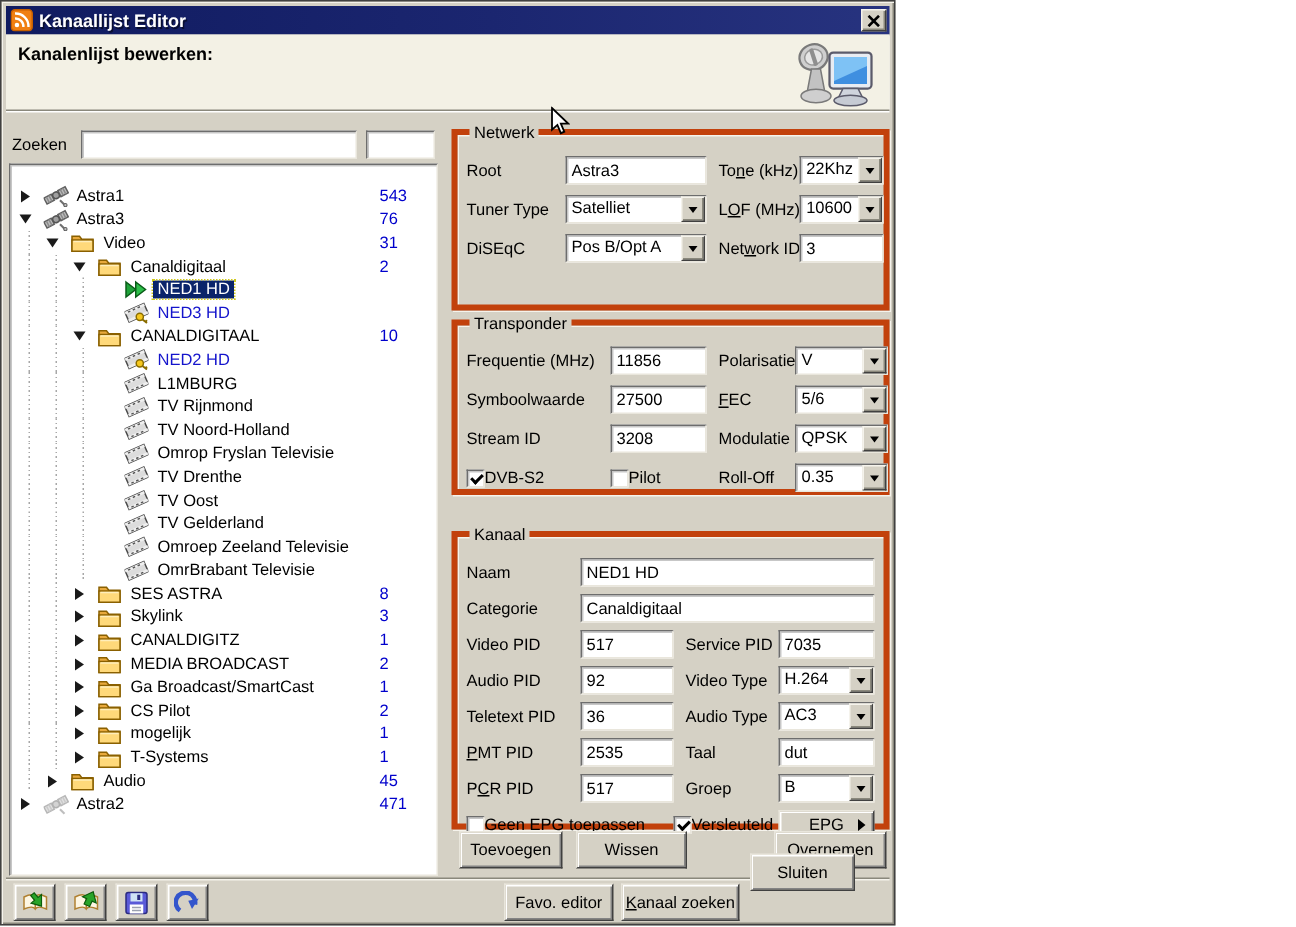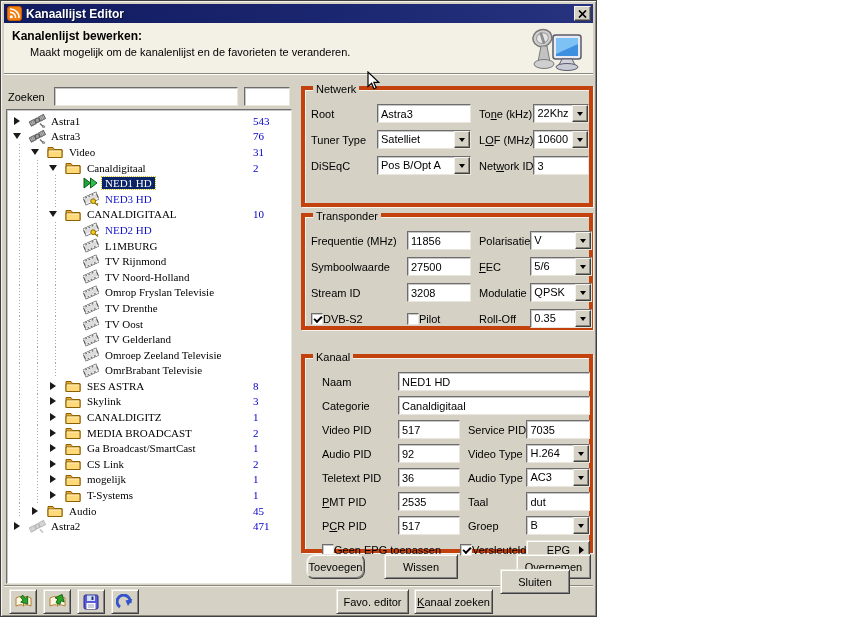--- a/index.html
+++ b/index.html
@@ -24,21 +24,21 @@
   .header-icon { position:absolute; right:10px; top:3px; }
   
   .search-label { position:absolute; left:7px; top:90px; font-size:11px; }
   .tb { background:#fff; border:1px solid; border-color:#6d6d6d #e9e6dc #e9e6dc #6d6d6d;
         box-shadow: inset 1px 1px 0 rgba(0,0,0,.22); font-family:"Liberation Sans",sans-serif;
         font-size:11px; padding:1px 3px; height:19px; color:#000; outline:none; }
   .search-input { position:absolute; left:53px; top:86px; width:184px; }
   .search-aux { position:absolute; left:243px; top:86px; width:46px; }
   .tree { position:absolute; left:5px; top:108px; width:286px; height:475px; background:#fff;
           border:1px solid; border-color:#6d6d6d #e9e6dc #e9e6dc #6d6d6d;
-          box-shadow: inset 1px 1px 0 rgba(0,0,0,.22); overflow:hidden; padding-top:3px;font-family:Liberation Serif, serif; }
+          box-shadow: inset 1px 1px 0 rgba(0,0,0,.22); overflow:hidden; padding-top:13px; }
   .trow { position:relative; display:flex; align-items:center; height:15.6px; padding-left:4px; font-size:11px; white-space:nowrap; }
   .guide { width:18px; align-self:stretch; position:relative; flex:0 0 auto; }
   .guide::before { content:''; position:absolute; left:8px; top:0; bottom:0; width:1px;
                    background-image:repeating-linear-gradient(to bottom,#a8a8a8 0 1px,transparent 1px 3px); }
   .exp { width:18px; flex:0 0 auto; display:flex; align-items:center; }
   .exp.closed::before { content:''; border-left:6px solid #1a1a1a; border-top:4px solid transparent; border-bottom:4px solid transparent; margin-left:3px; }
   .exp.open::before { content:''; border-top:6px solid #1a1a1a; border-left:4px solid transparent; border-right:4px solid transparent; margin-left:2px; }
   .ticon { width:19px; flex:0 0 auto; display:flex; align-items:center; }
   .tlabel { padding:0 3px; color:#000; }
   .tlabel.blue { color:#1414cc; }
@@ -47,21 +47,21 @@
   
   .gb { position:absolute; left:300px; width:292px; border:4px solid #c2410c;
         box-shadow: inset 1px 1px 0 #f5f3ec, 1px 1px 0 #f5f3ec; padding:14px 6px 6px 6px; }
   .gb-legend { position:absolute; top:-7px; left:8px; background:#d5d1c5; padding:0 3px; font-size:11px; }
   .gb-netwerk { top:85px; height:121px; }
   .gb-transponder { top:212px; height:117px; }
   .gb-kanaal { top:353px; height:199px; }
   .grid { display:grid; align-items:center; row-gap:7px; font-size:11px; }
   .g-net { grid-template-columns:66px 94px 1fr 56px; }
   .g-tra { grid-template-columns:96px 64px 1fr 62px; }
-  .g-kan { grid-template-columns:76px 62px 1fr 64px; row-gap:5px;margin-left:11px; }
+  .g-kan { grid-template-columns:76px 62px 1fr 64px; row-gap:5px; }
   .lbl { font-size:11px; white-space:nowrap; }
   .lbl2 { padding-left:8px; }
   .span3 { grid-column:2 / 5; }
   .dd { display:flex; background:#fff; border:1px solid; border-color:#6d6d6d #e9e6dc #e9e6dc #6d6d6d;
         box-shadow: inset 1px 1px 0 rgba(0,0,0,.22); height:19px; }
   .dd-val { flex:1; font-size:11px; padding:2px 3px; white-space:nowrap; overflow:hidden; }
   .dd-btn { width:16px; flex:0 0 auto; background:#d5d1c5; border:1px solid;
             border-color:#f5f3ec #404040 #404040 #f5f3ec; box-shadow: inset -1px -1px 0 #8a887c;
             display:flex; align-items:center; justify-content:center; }
   .dd-btn::before { content:''; border-top:4px solid #000; border-left:3.5px solid transparent; border-right:3.5px solid transparent; }
@@ -69,21 +69,21 @@
   .chk { width:12px; height:12px; background:#fff; border:1px solid; border-color:#6d6d6d #e9e6dc #e9e6dc #6d6d6d;
          box-shadow: inset 1px 1px 0 rgba(0,0,0,.22); position:relative; flex:0 0 auto; }
   .chk.checked::after { content:''; position:absolute; left:1.5px; top:2px; width:6px; height:3px;
          border-left:2px solid #000; border-bottom:2px solid #000; transform:rotate(-45deg); }
   .btn { background:#d5d1c5; border:1px solid; border-color:#e9e6dc #404040 #404040 #e9e6dc;
          box-shadow: inset 1px 1px 0 #fff, inset -1px -1px 0 #848484; font-size:11px; color:#000;
          display:flex; align-items:center; justify-content:center; font-family:"Liberation Sans",sans-serif; }
   .epg-btn { height:20px; position:relative; }
   .epg-btn .arr { position:absolute; right:5px; border-left:5px solid #000; border-top:4px solid transparent; border-bottom:4px solid transparent; }
   .action-row .btn, .bottom-bar .btn { position:absolute; height:25px; }
-  #btn-toevoegen { left:305px; top:553px; width:59px;border-radius:8px; }
+  #btn-toevoegen { left:305px; top:553px; width:69px; }
   #btn-wissen { left:383px; top:553px; width:74px; }
   #btn-overnemen { left:515px; top:553px; width:75px; }
   .sep-bottom { position:absolute; left:3px; top:584px; right:3px; height:2px;
                 border-top:1px solid #8a887c; border-bottom:1px solid #f5f3ec; }
   #btn-favo { left:335px; top:588px; width:73px; }
   #btn-zoeken { left:413px; top:588px; width:79px; }
   #btn-sluiten { left:499px; top:568px; width:70px; }
   .tool-btn { position:absolute; top:588px; width:28px; height:25px; }
   u { text-decoration:underline; }
   .cursor { position:absolute; left:366px; top:70px; z-index:50; }
@@ -103,21 +103,20 @@
     <span class="tb-title">Kanaallijst Editor</span>
     <div class="close-btn">
       <svg width="9" height="8" viewBox="0 0 9 8">
         <path d="M1 0.5 L8 7.5 M8 0.5 L1 7.5" stroke="#000" stroke-width="1.7"></path>
       </svg>
     </div>
   </div>
 
   <div class="header">
     <div class="header-title">Kanalenlijst bewerken:</div>
-    <div class="header-sub">Maakt mogelijk om de kanalenlijst en de favorieten te veranderen.</div>
     <svg class="header-icon" width="54" height="46" viewBox="0 0 54 46">
       <g transform="rotate(-18 14 14)">
         <ellipse cx="14" cy="12" rx="9.5" ry="8.5" fill="#cfcfcf" stroke="#7a7a7a" stroke-width="1.5"></ellipse>
         <ellipse cx="14" cy="12" rx="6" ry="5.2" fill="#e6e6e6" stroke="#9a9a9a"></ellipse>
         <rect x="12.6" y="6" width="2.8" height="12" rx="1.2" fill="#8f8f8f"></rect>
       </g>
       <path d="M12 20 L9 36 h12 L18 20 z" fill="#c2c2c2" stroke="#7a7a7a"></path>
       <ellipse cx="15" cy="38" rx="10" ry="4.5" fill="#cfcfcf" stroke="#7a7a7a"></ellipse>
       <rect x="24" y="9" width="28" height="24" rx="2.5" fill="#e8ecf2" stroke="#5b5b6b" stroke-width="1.5"></rect>
       <rect x="27" y="12" width="22" height="18" fill="#3f8fe0"></rect>
@@ -534,21 +533,21 @@
         <span class="guide"></span>
         <span class="guide"></span>
         <span class="exp closed"></span>
         <span class="ticon ">
           <svg width="16" height="13" viewBox="0 0 16 13">
             <path d="M1 2.5 h5 l1.5 2 H15 v8 H1 z" fill="#e8a93c" stroke="#8a6000"></path>
             <path d="M1 5 h14 v7.5 H1 z" fill="#ffd97a" stroke="#8a6000"></path>
             <path d="M2 6 h12" stroke="#ffeebb"></path>
           </svg>
         </span>
-        <span class="tlabel">CS Link</span>
+        <span class="tlabel">CS Pilot</span>
         <span class="tcount">2</span>
       </div>
       <div class="trow">
         <span class="guide"></span>
         <span class="guide"></span>
         <span class="exp closed"></span>
         <span class="ticon ">
           <svg width="16" height="13" viewBox="0 0 16 13">
             <path d="M1 2.5 h5 l1.5 2 H15 v8 H1 z" fill="#e8a93c" stroke="#8a6000"></path>
             <path d="M1 5 h14 v7.5 H1 z" fill="#ffd97a" stroke="#8a6000"></path>

